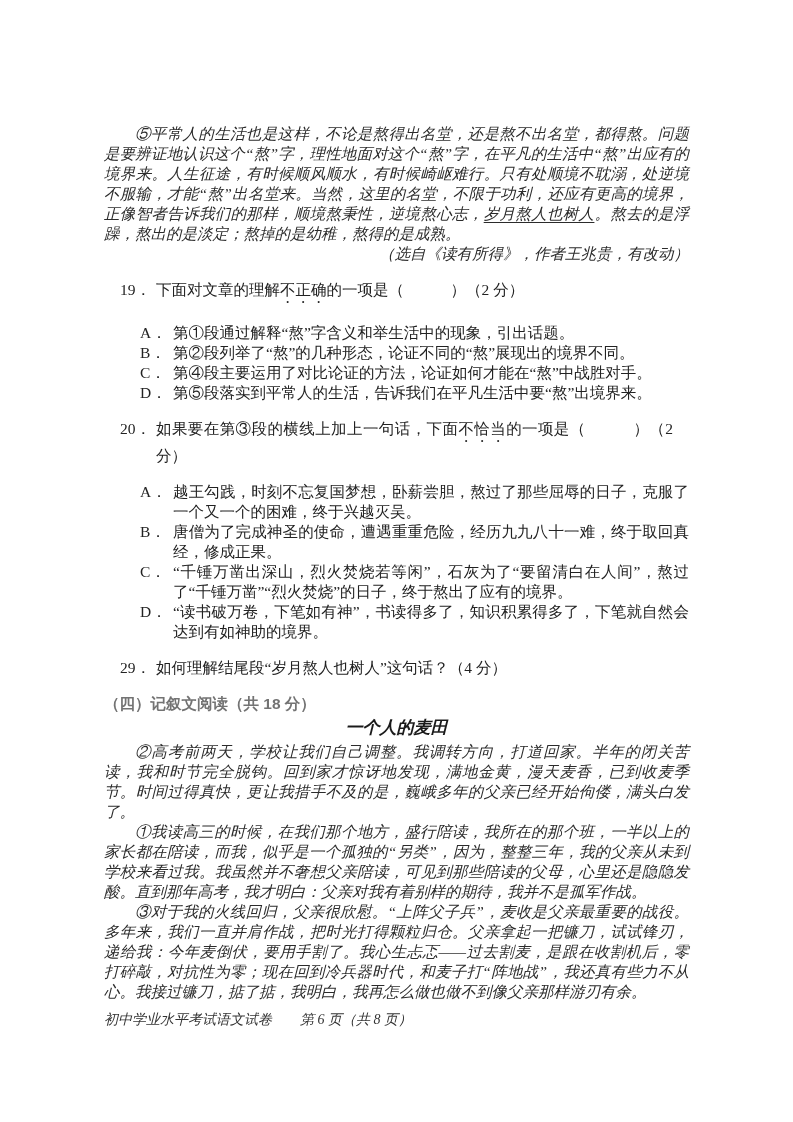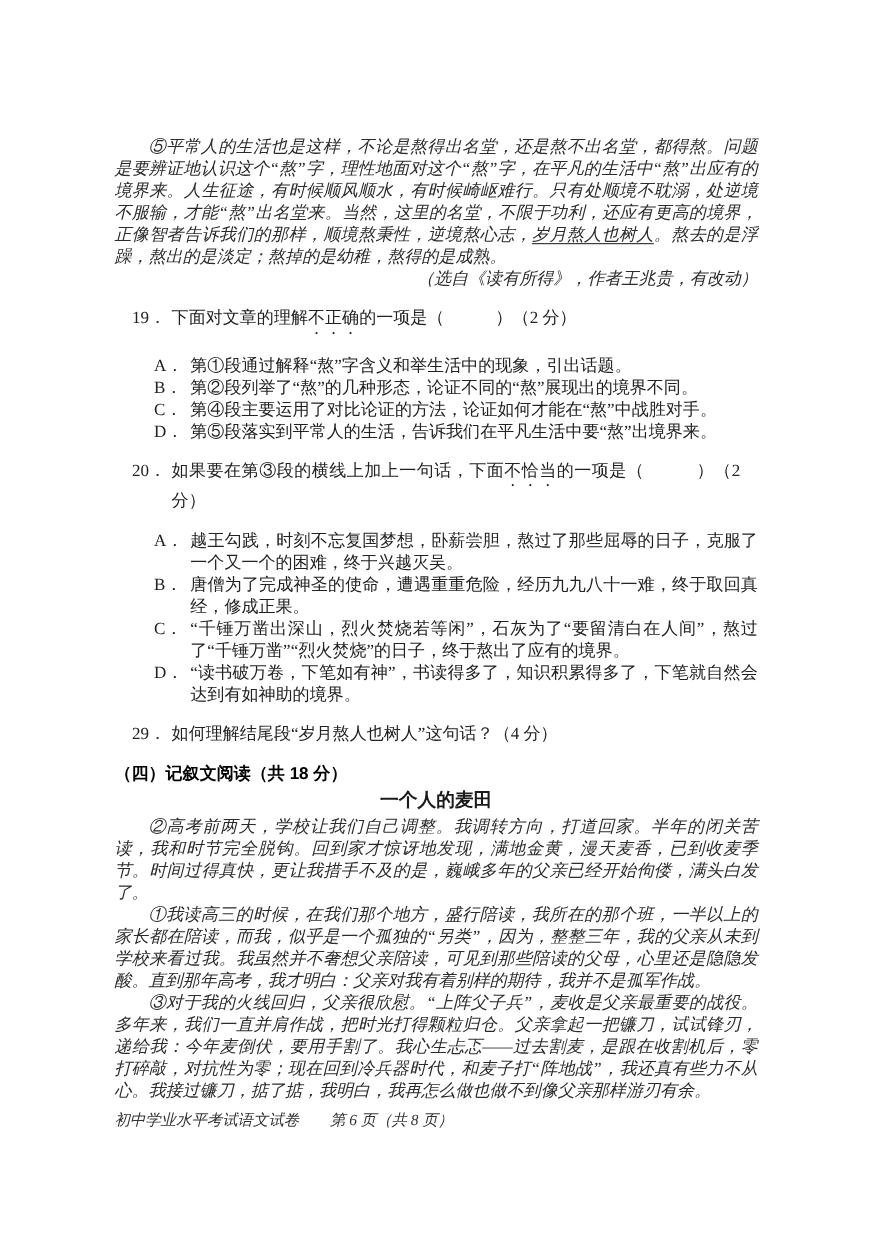--- a/index.html
+++ b/index.html
@@ -67,30 +67,31 @@
   }
   .underline-phrase {
     text-decoration: underline;
     text-underline-offset: 3px;
   }
   .section-header {
     margin: 16px 0 2px 0;
     font-family: "Liberation Sans", "DejaVu Sans", sans-serif;
     font-weight: bold;
     font-size: 15.5px;
-    color: #000000;
+    color: #737373;
   }
   .essay-title {
     margin: 2px 0 3px 0;
     text-align: center;
     font-family: "Liberation Sans", "DejaVu Sans", sans-serif;
     font-weight: bold;
     font-size: 17px;
     line-height: 23px;
     color: #1a1a1a;
+    font-style: italic;
   }
   .page-footer {
     margin-top: 8px;
     text-align: left;
     font-size: 14px;
     color: #333333;
   }
 </style>
 </head>
 <body>

